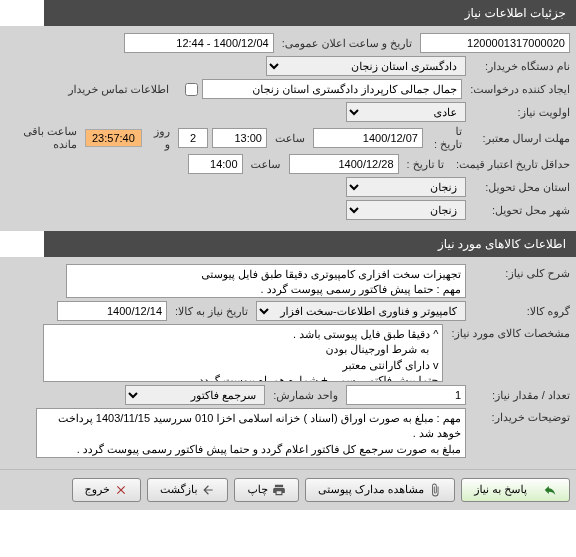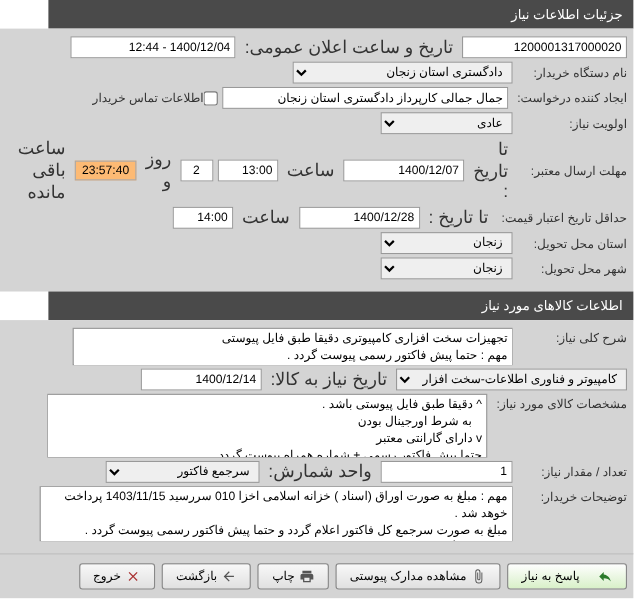--- a/index.html
+++ b/index.html
@@ -31,21 +31,21 @@
   .label {
     color: #333;
     min-width: 100px;
     text-align: right;
     font-size: 11px;
     padding-left: 4px;
   }
   .label-sm {
     color: #333;
     text-align: right;
-    font-size: 16px;
+    font-size: 11px;
     padding: 0 4px;
   }
   .input {
     background: #fff;
     border: 1px solid #999;
     padding: 2px 4px;
     font-size: 11px;
     height: 20px;
     font-family: Tahoma, Arial, sans-serif;
     direction: rtl;
@@ -75,21 +75,21 @@
   .timer {
     background: #fdba74;
     border: 1px solid #aaa;
     padding: 2px 6px;
     font-size: 11px;
     display: inline-block;
   }
   .chk-label {
     display: flex;
     align-items: center;
-    gap: 0;
+    gap: 16px;
     font-size: 11px;
     color: #333;
   }
   .btn-bar {
     display: flex;
     gap: 6px;
     padding: 8px 6px;
     background: #d4d4d4;
     border-top: 1px solid #bbb;
     justify-content: flex-start;
@@ -184,20 +184,21 @@
 <div class="panel-header">اطلاعات کالاهای مورد نیاز</div>
 <div class="panel-body">
 
   <div class="row align-top">
     <span class="label">شرح کلی نیاز:</span>
     <textarea class="textarea" style="width: 400px; height: 34px;">تجهیزات سخت افزاری کامپیوتری دقیقا طبق فایل پیوستی
 مهم : حتما پیش فاکتور رسمی پیوست گردد .</textarea>
   </div>
 
   <div class="row">
+    <span class="label">گروه کالا:</span>
     <select class="select" style="width:210px">
       <option>کامپیوتر و فناوری اطلاعات-سخت افزار</option>
     </select>
     <span class="label-sm">تاریخ نیاز به کالا:</span>
     <input class="input input-sm" value="1400/12/14" style="">
   </div>
 
   <div class="row align-top">
     <span class="label">مشخصات کالای مورد نیاز:</span>
     <textarea class="textarea" style="width: 400px; height: 58px;">^ دقیقا طبق فایل پیوستی باشد .

